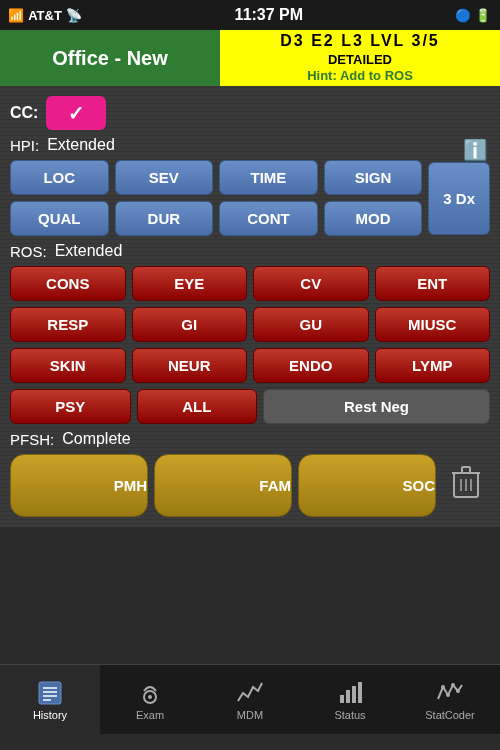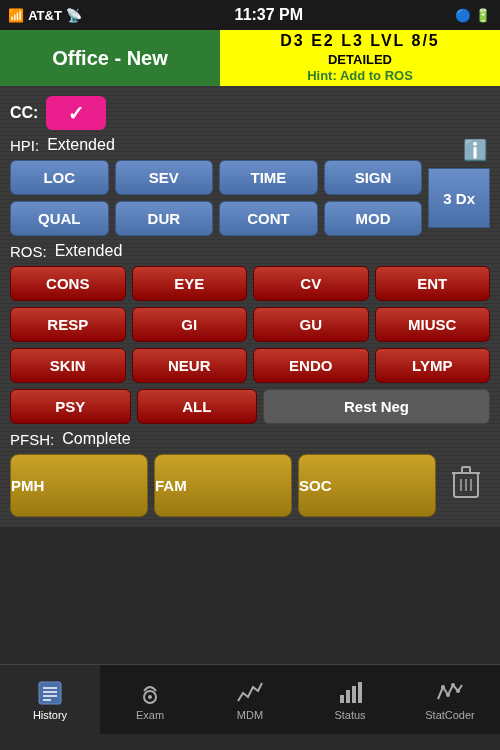--- a/index.html
+++ b/index.html
@@ -149,40 +149,40 @@
       min-width: 100px;
       text-align: center;
       flex: 1;
     }
 
     .gold-btn {
       background: linear-gradient(to bottom, #c9a227, #9a7a10);
       color: white;
       font-size: 15px;
       font-weight: bold;
-      border-radius: 8px;
+      border-radius: 14px;
       padding: 22px 0;
       cursor: pointer;
       border: 1px solid #7a6010;
       min-width: 100px;
-      text-align: left;
+      text-align: right;
       flex: 1;
     }
 
     #three-dx-btn {
       background: linear-gradient(to bottom, #6a8fc8, #4a6fa8);
       color: white;
       font-size: 15px;
       font-weight: bold;
-      border-radius: 0;
+      border-radius: 6px;
       padding: 8px 14px;
       cursor: pointer;
       border: 1px solid #3a5a88;
       align-self: center;
-      height: 60px;
+      height: 73px;
       display: flex;
       align-items: center;
       justify-content: center;
     }
 
     #hpi-grid-wrapper {
       display: flex;
       align-items: center;
       gap: 6px;
       margin-bottom: 6px;
@@ -284,21 +284,21 @@
   <div id="status-center">11:37 PM</div>
   <div id="status-right">
     <span>🔵</span>
     <span>🔋</span>
   </div>
 </div>
 
 <div id="header-row">
   <div id="office-btn">Office - New</div>
   <div id="level-box">
-    <div id="level-line1">D3  E2  L3     LVL 8/5</div>
+    <div id="level-line1">D3  E2  L3     LVL 3/5</div>
     <div id="level-line2">DETAILED</div>
     <div id="level-line3">Hint: Add to ROS</div>
   </div>
 </div>
 
 <div id="main">
 
   <div id="cc-row">
     <span id="cc-label">CC:</span>
     <div id="cc-check-btn">✓</div>

